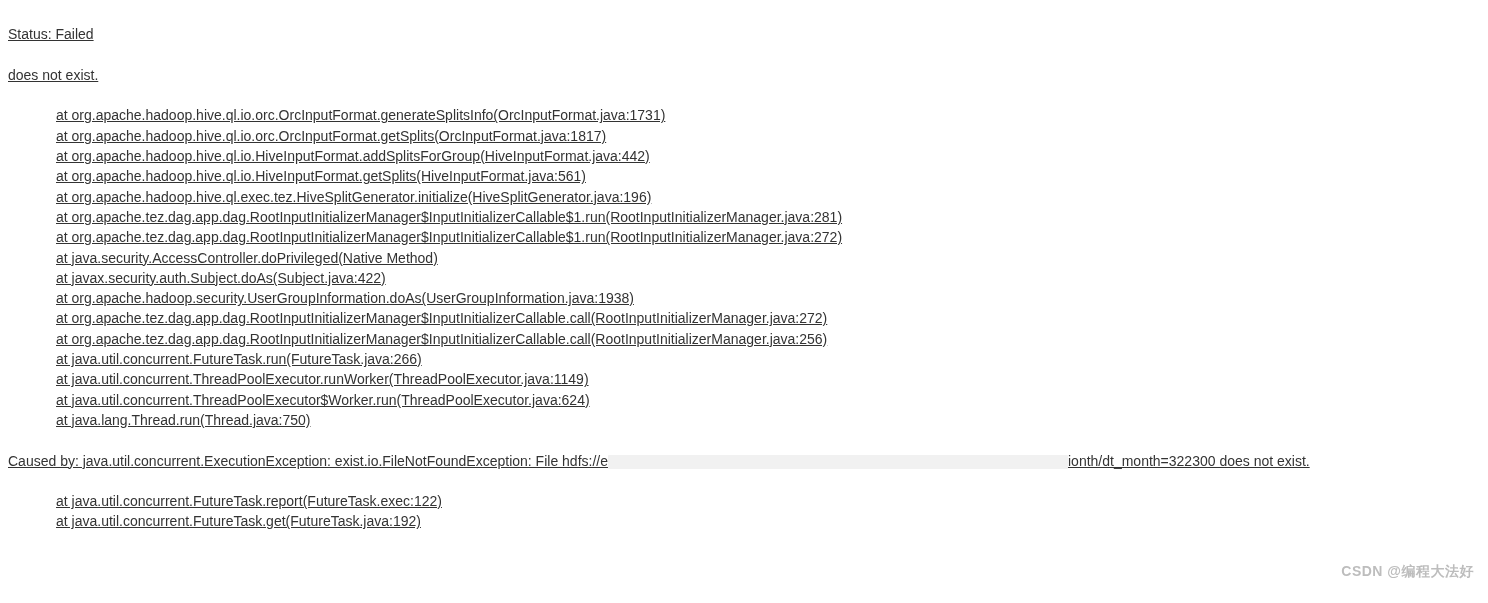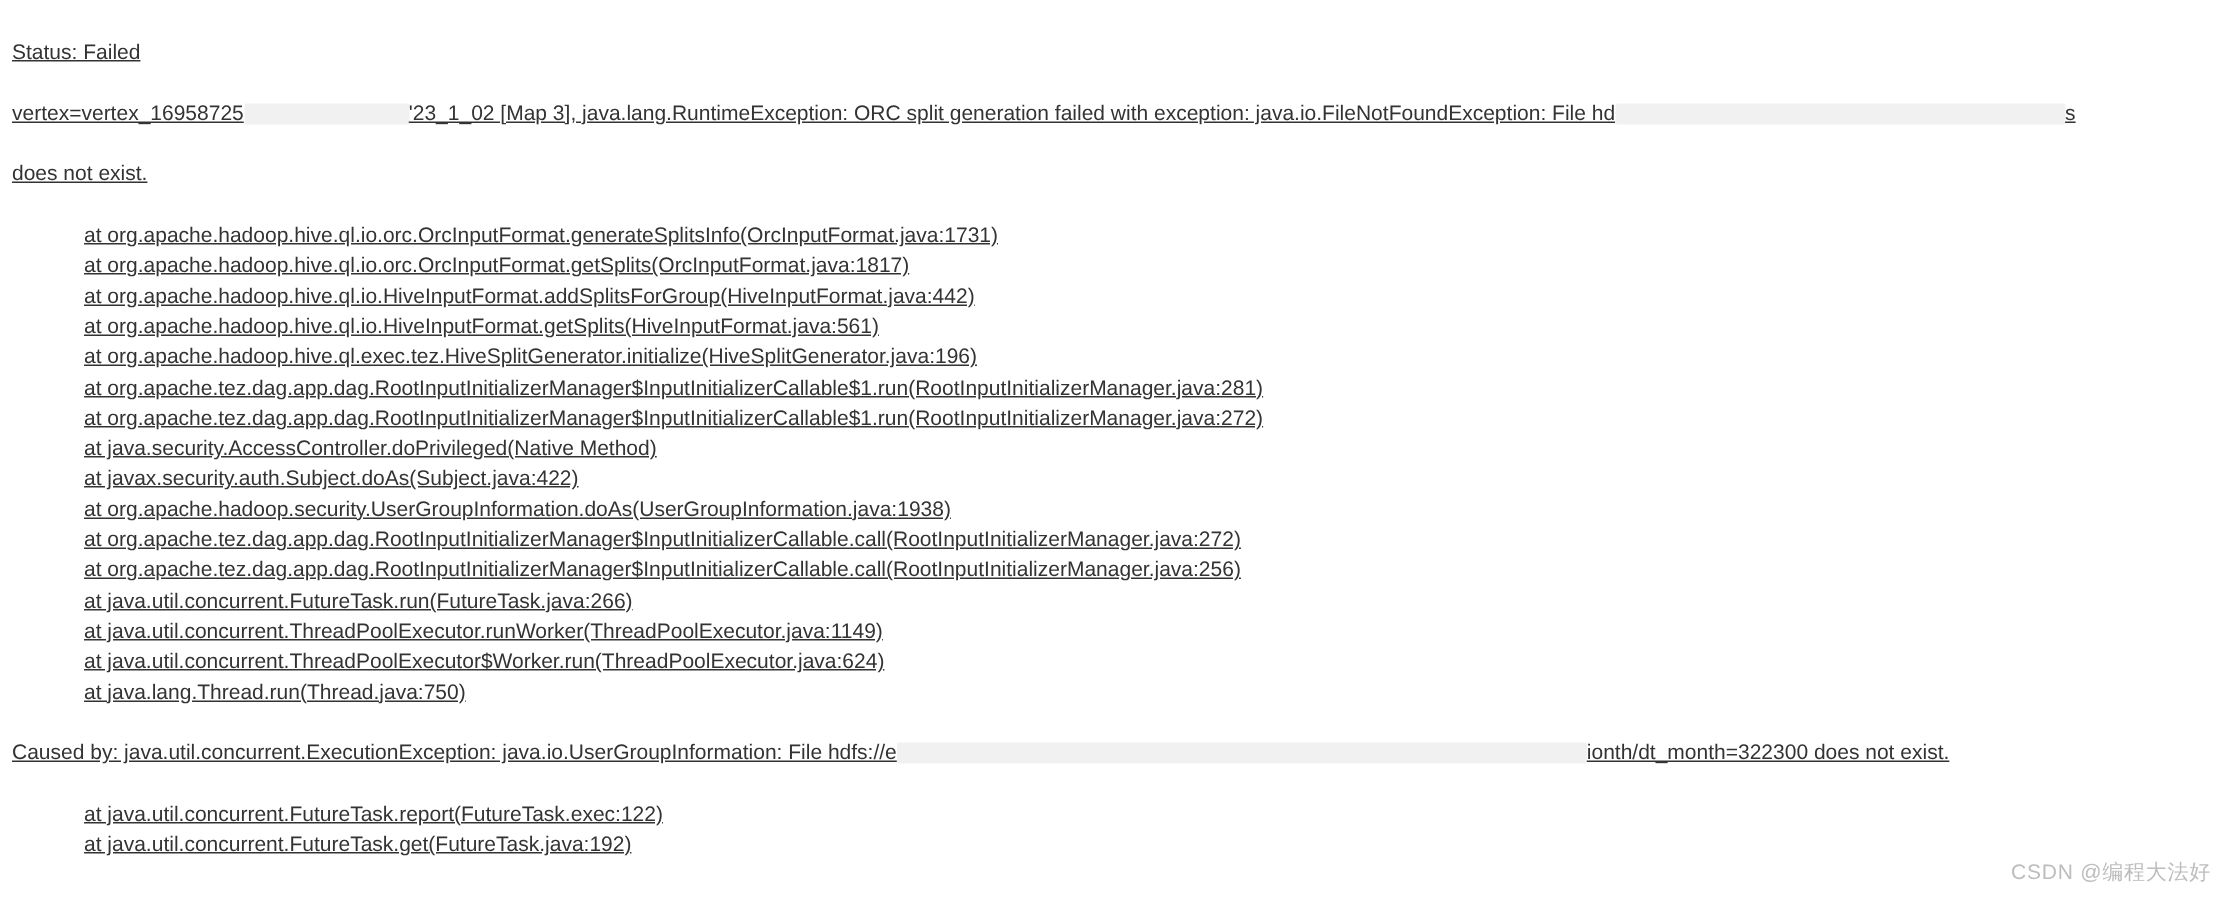--- a/index.html
+++ b/index.html
@@ -1,28 +1,27 @@
 <!DOCTYPE html>
 <html><head>
 <meta charset="utf-8">
 <style>
   html,body{margin:0;padding:0;background:#fff;color:#333;font-family:"Segoe UI",Arial,sans-serif;font-size:14px;line-height:1.45;width:1488px;}
   .log{padding:4px 8px;white-space:pre;overflow:hidden;}
   .line{display:block;text-decoration:underline;}
   .indent1{padding-left:48px;}
   .redact{display:inline-block;height:14px;vertical-align:middle;background:#f1f1f1;border-radius:1px;}
-  .watermark{position:fixed;bottom:12px;right:14px;color:#bdbdbd;font-size:14px;letter-spacing:.5px;pointer-events:none;}
+  .watermark{position:fixed;bottom:22px;right:14px;color:#bdbdbd;font-size:14px;letter-spacing:.5px;pointer-events:none;font-weight:bold;}
 </style>
 </head>
 <body>
 
 <div class="log">
 <span class="line">Status: Failed</span>
-<span class="line"><span>vertex=vertex_16958725</span><span class="redact" style="width:110px"></span><span>'23_1_02 [Map 3], java.lang.RuntimeException: ORC split generation failed with exception: java.io.FileNotFoundException: File hd</span><span class="redact" style="width:300px"></span>s</span>
 <span class="line">does not exist.</span>
 <div id="stack1"><span class="line indent1">at org.apache.hadoop.hive.ql.io.orc.OrcInputFormat.generateSplitsInfo(OrcInputFormat.java:1731)</span><span class="line indent1">at org.apache.hadoop.hive.ql.io.orc.OrcInputFormat.getSplits(OrcInputFormat.java:1817)</span><span class="line indent1">at org.apache.hadoop.hive.ql.io.HiveInputFormat.addSplitsForGroup(HiveInputFormat.java:442)</span><span class="line indent1">at org.apache.hadoop.hive.ql.io.HiveInputFormat.getSplits(HiveInputFormat.java:561)</span><span class="line indent1">at org.apache.hadoop.hive.ql.exec.tez.HiveSplitGenerator.initialize(HiveSplitGenerator.java:196)</span><span class="line indent1">at org.apache.tez.dag.app.dag.RootInputInitializerManager$InputInitializerCallable$1.run(RootInputInitializerManager.java:281)</span><span class="line indent1">at org.apache.tez.dag.app.dag.RootInputInitializerManager$InputInitializerCallable$1.run(RootInputInitializerManager.java:272)</span><span class="line indent1">at java.security.AccessController.doPrivileged(Native Method)</span><span class="line indent1">at javax.security.auth.Subject.doAs(Subject.java:422)</span><span class="line indent1">at org.apache.hadoop.security.UserGroupInformation.doAs(UserGroupInformation.java:1938)</span><span class="line indent1">at org.apache.tez.dag.app.dag.RootInputInitializerManager$InputInitializerCallable.call(RootInputInitializerManager.java:272)</span><span class="line indent1">at org.apache.tez.dag.app.dag.RootInputInitializerManager$InputInitializerCallable.call(RootInputInitializerManager.java:256)</span><span class="line indent1">at java.util.concurrent.FutureTask.run(FutureTask.java:266)</span><span class="line indent1">at java.util.concurrent.ThreadPoolExecutor.runWorker(ThreadPoolExecutor.java:1149)</span><span class="line indent1">at java.util.concurrent.ThreadPoolExecutor$Worker.run(ThreadPoolExecutor.java:624)</span><span class="line indent1">at java.lang.Thread.run(Thread.java:750)</span></div>
-<span class="line"><span>Caused by: java.util.concurrent.ExecutionException: java.io.UserGroupInformation: File hdfs://e</span><span class="redact" style="width:460px"></span><span>ionth/dt_month=322300 does not exist.</span></span>
+<span class="line"><span>Caused by: java.util.concurrent.ExecutionException: exist.io.FileNotFoundException: File hdfs://e</span><span class="redact" style="width:460px"></span><span>ionth/dt_month=322300 does not exist.</span></span>
 <div id="stack2"><span class="line indent1">at java.util.concurrent.FutureTask.report(FutureTask.exec:122)</span><span class="line indent1">at java.util.concurrent.FutureTask.get(FutureTask.java:192)</span></div>
 
 
 </div>
 
 <div class="watermark">CSDN @编程大法好</div>
 
 </body></html>

